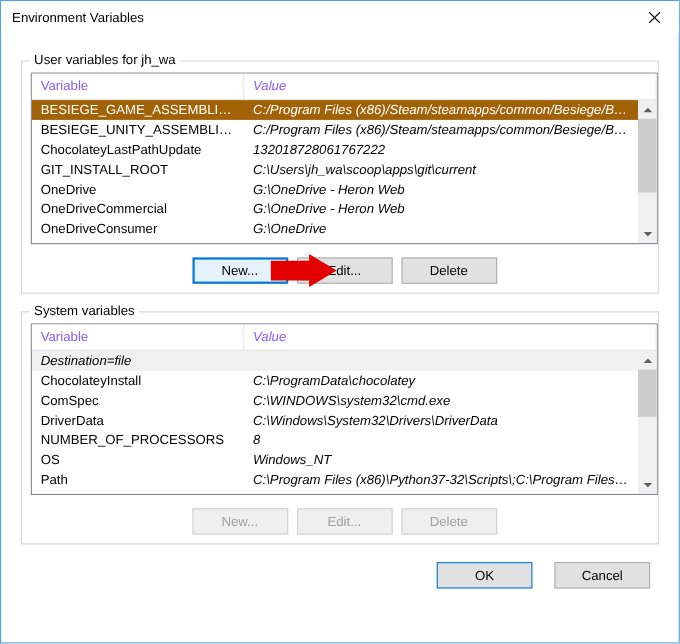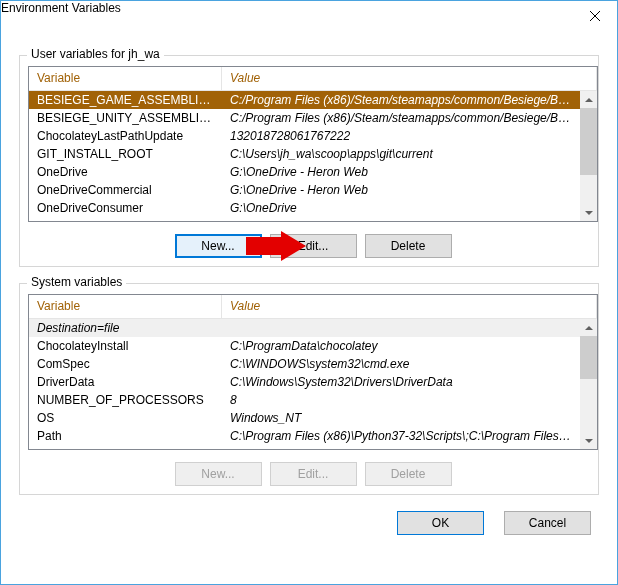--- a/index.html
+++ b/index.html
@@ -1,27 +1,27 @@
 <!DOCTYPE html>
 <html><head>
 <meta charset="utf-8">
 <style>
   * { box-sizing: border-box; font-family: "Segoe UI", Tahoma, sans-serif; font-size: 12px; }
   body { margin: 0; background: #fff; width: 618px; height: 585px; overflow: hidden; }
   .window { width: 618px; height: 585px; border: 1px solid #4aa3df; background: #fff; position: relative; }
-  .titlebar { background: #fff; height: 30px; display: flex; justify-content: space-between; }
+  .titlebar { background: #fff; height: 30px; display: flex; align-items: center; justify-content: space-between; padding-left: 10px; }
   .titlebar-title { color: #000; }
   .titlebar-close { width: 45px; height: 30px; display: flex; align-items: center; justify-content: center; }
   .titlebar-close svg { width: 10px; height: 10px; }
   .content { padding: 8px 18px 12px 18px; }
   .groupbox { border: 1px solid #d6d6d6; position: relative; margin-top: 16px; padding: 10px 0 8px 8px; }
   .group-label { position: absolute; top: -9px; left: 7px; background: #fff; padding: 0 4px; color: #000; }
   .listview { border: 1px solid #828790; position: relative; background: #fff; }
   .lv-header { display: flex; background: #fff; border-bottom: 1px solid #e5e5e5; height: 24px; overflow: hidden; }
-  .lv-header .col { padding: 4px 8px; border-right: 1px solid #e5e5e5; color: #a16207; }
+  .lv-header .col { padding: 4px 8px; border-right: 1px solid #e5e5e5; color: #8b5cf6; }
   .col-var { width: 193px; flex-shrink: 0; }
   .col-val { flex: 1; font-style: italic; }
   .lv-body { position: relative; height: 142px; overflow: hidden; }
   .lv-row { display: flex; height: 18px; align-items: center; white-space: nowrap; overflow: hidden; }
   .lv-row .cell { padding: 0 8px; overflow: hidden; text-overflow: ellipsis; white-space: nowrap; }
   .lv-row.selected { background: #a16207; color: #fff; }
   .scrollbar { position: absolute; right: 0; top: 0; bottom: 0; width: 17px; background: #f0f0f0; display: flex; flex-direction: column; }
   .sb-btn { height: 17px; background: #f0f0f0; display: flex; align-items: center; justify-content: center; }
   .sb-track { flex: 1; position: relative; background: #f0f0f0; }
   .sb-thumb { position: absolute; left: 0; right: 0; background: #cdcdcd; }

